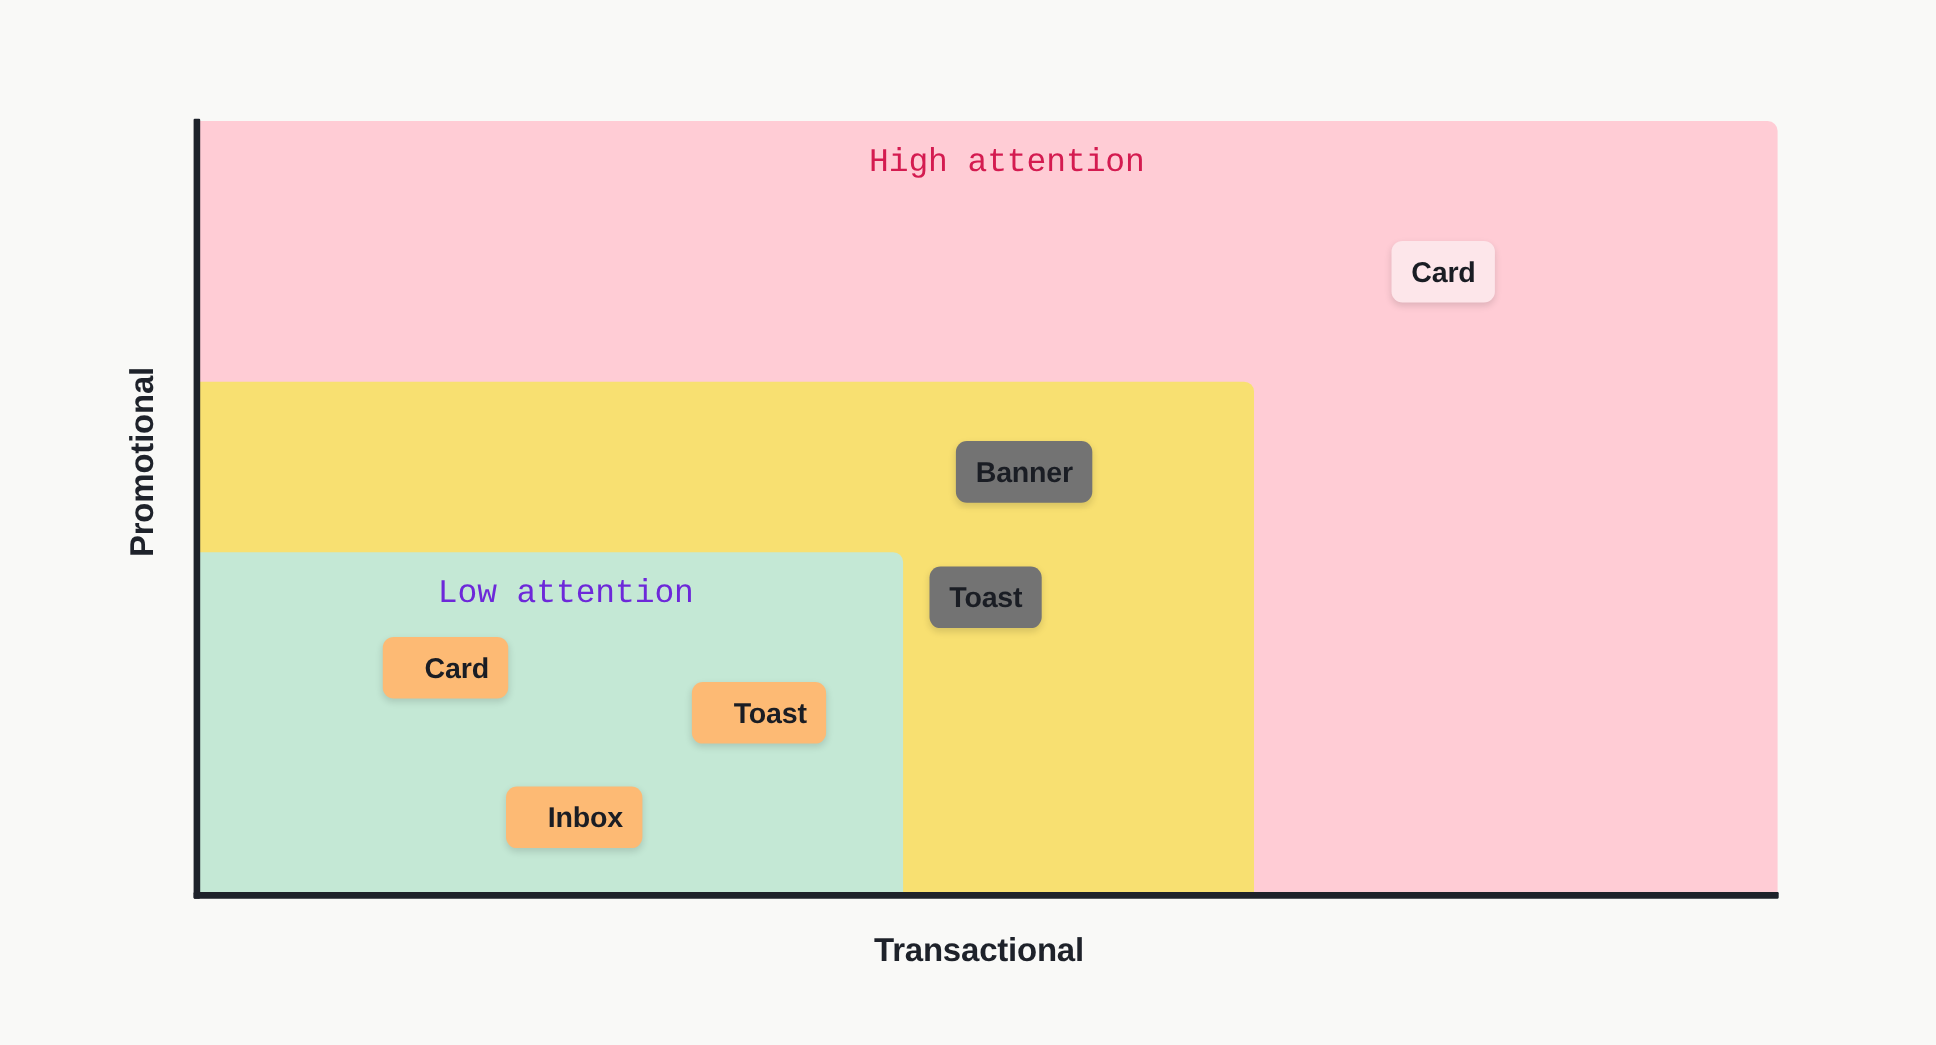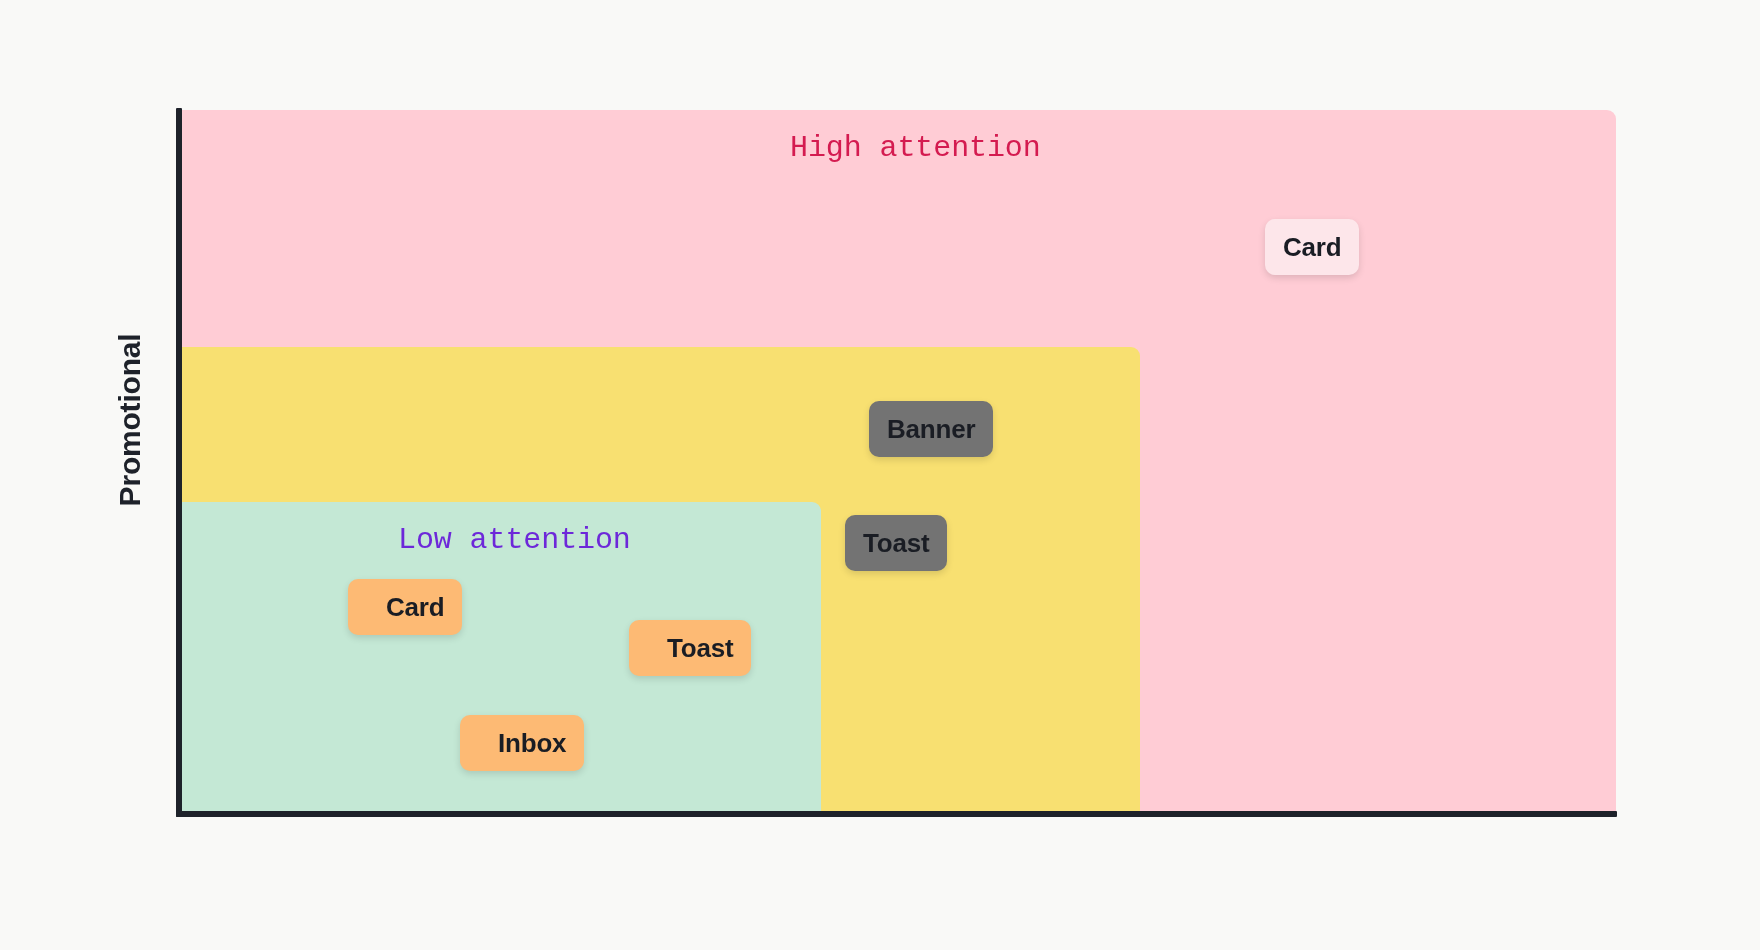--- a/index.html
+++ b/index.html
@@ -178,14 +178,17 @@
 
   <div class="chip chip-pink chip-modal">Card</div>
   <div class="chip chip-yellow chip-banner">Banner</div>
   <div class="chip chip-yellow chip-toast">Toast</div>
   <div class="chip chip-green chip-card">Card</div>
   <div class="chip chip-green chip-inbox">Toast</div>
   <div class="chip chip-green chip-feed">Inbox</div>
 
   <div class="y-axis-label">Promotional</div>
 
+  <div class="x-axis-label">
+    <span class="inner">Transactional</span>
+  </div>
 
 </div>
 
 </body></html>

